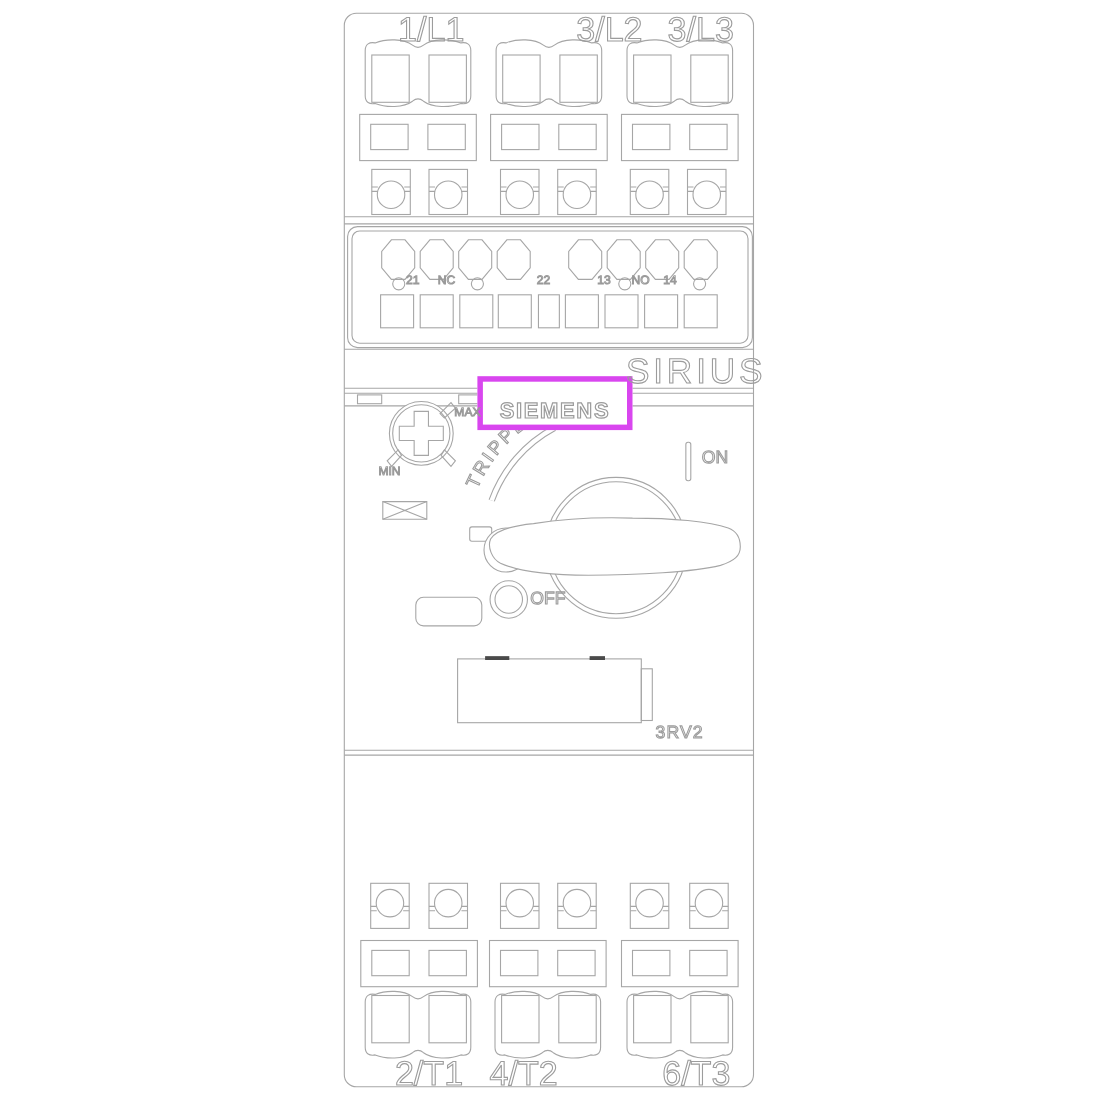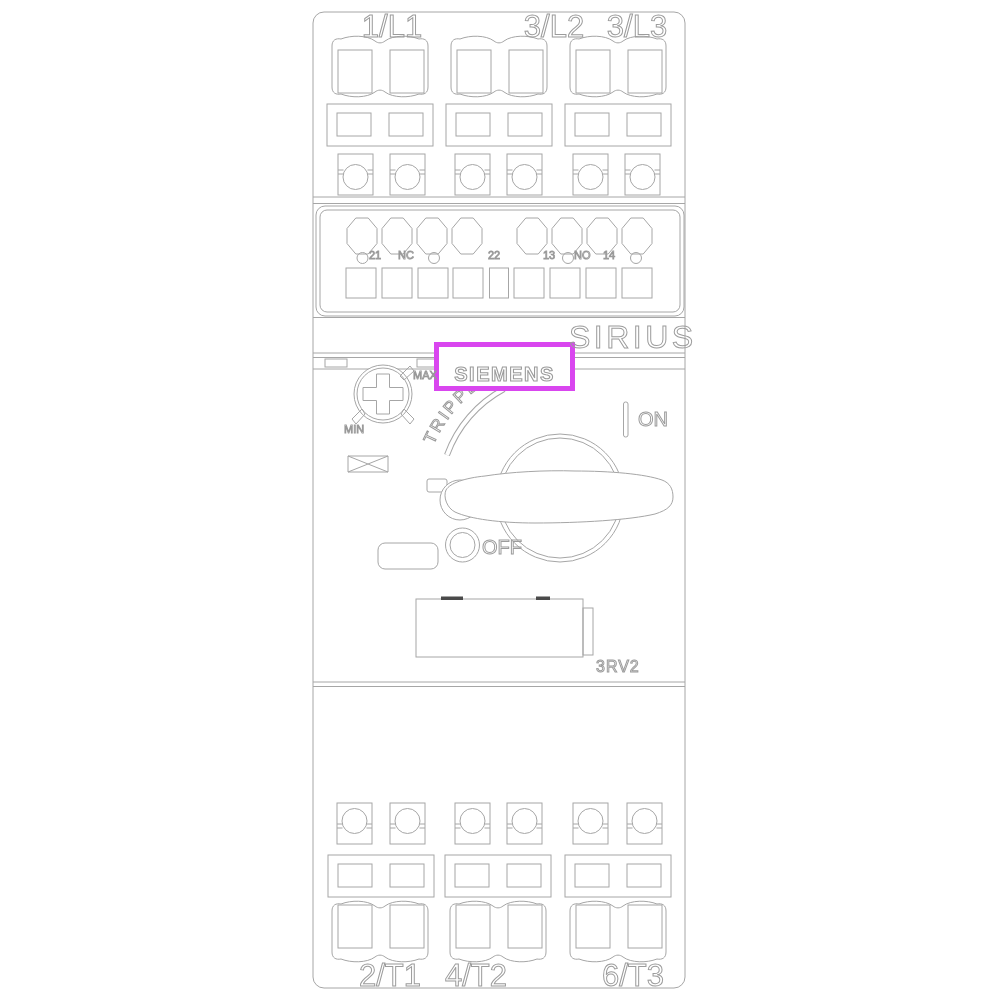--- a/index.html
+++ b/index.html
@@ -9,21 +9,21 @@
        stroke:#a6a6a6;fill:none;stroke-width:1;}
   #art .wf{fill:#ffffff;}
   #art .dk{fill:#4a4a4a;stroke:none;}
   #art text{fill:none;stroke:#989898;stroke-width:0.95;letter-spacing:2.5px;
             font-family:"Liberation Sans",sans-serif;font-size:17px;}
   .ot{position:absolute;white-space:nowrap;color:transparent;
       -webkit-text-stroke:1px #9c9c9c;line-height:1;}
   .term{font-size:31px;transform:translateX(-50%);}
   .aux{font-size:11px;-webkit-text-stroke:0.9px #999;}
   .dial-lab{font-size:11px;-webkit-text-stroke:0.9px #999;}
-  .switch-lab{font-size:20px;}
+  .switch-lab{font-size:16px;}
   .siemens-box{position:absolute;left:434px;top:314px;width:131px;height:39px;
       background:#fff;border:5px solid #d946ef;display:flex;align-items:flex-end;justify-content:center;margin-top:28px;}
   .siemens-txt{font-size:20px;font-weight:bold;letter-spacing:1.5px;color:transparent;
       -webkit-text-stroke:1.1px #9c9c9c;}
   .sirius-txt{font-size:32px;letter-spacing:3.5px;}
   .model-txt{font-size:16px;letter-spacing:1px;}
 </style>
 </head>
 <body>
 

